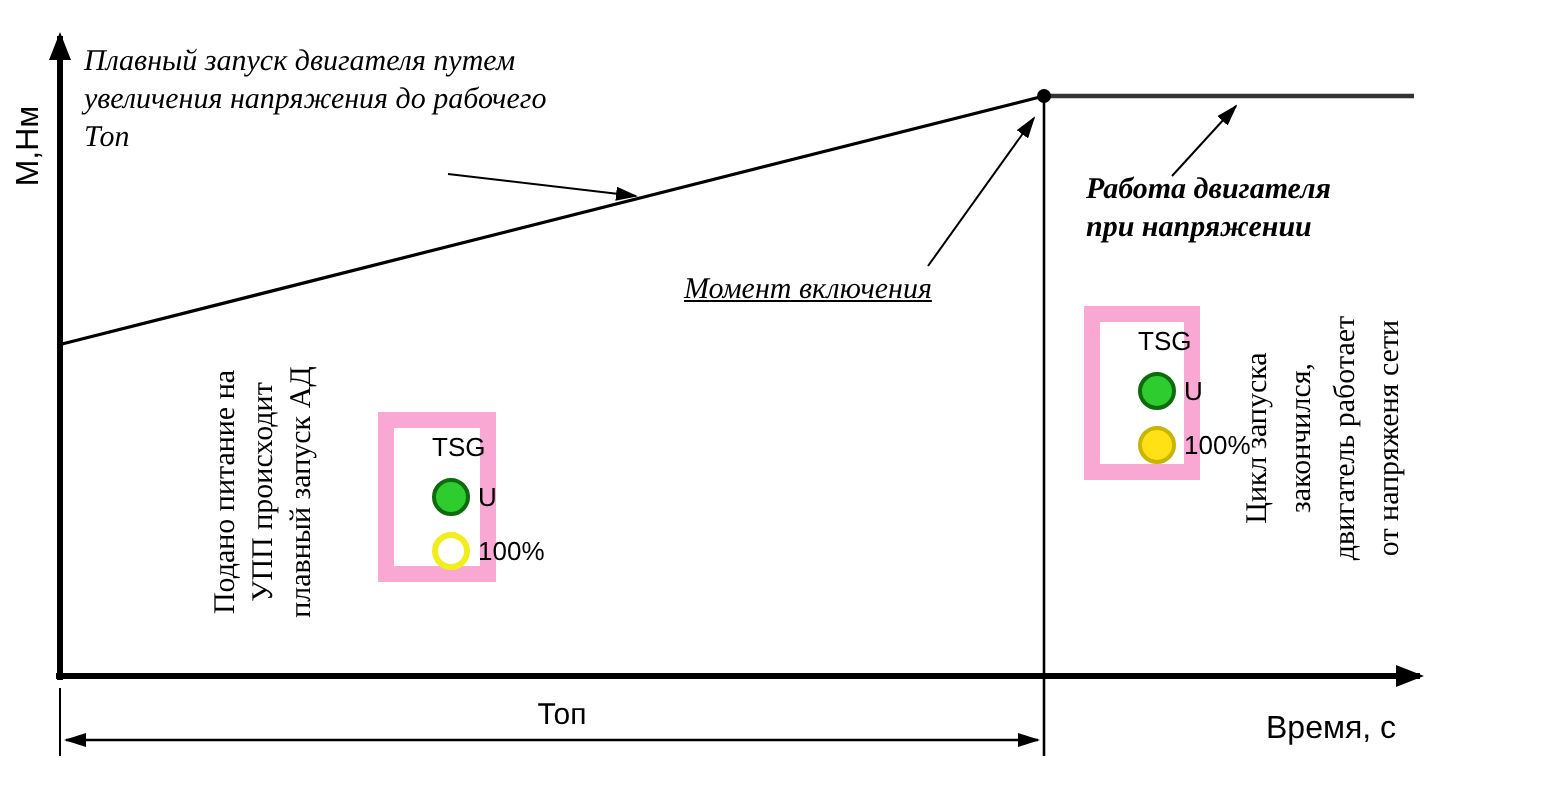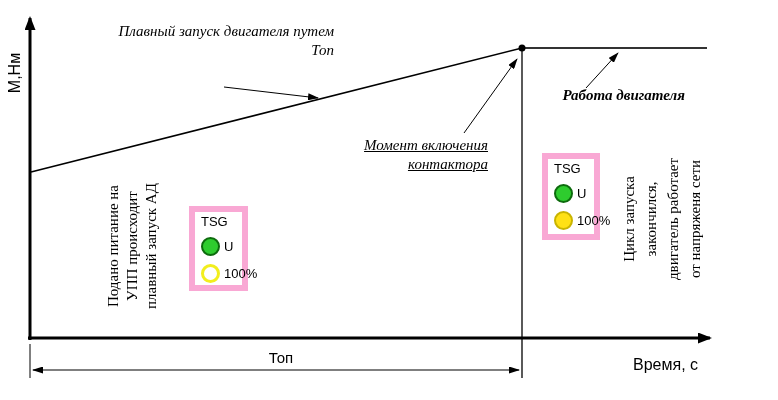--- a/index.html
+++ b/index.html
@@ -1,42 +1,42 @@
 <!DOCTYPE html>
 <html><head>
 <meta charset="utf-8">
 <style>
   html,body{margin:0;padding:0;background:#fff;}
   .stage{position:relative;width:778px;height:400px;background:#fff;overflow:hidden;
          font-family:"Liberation Serif",serif;color:#000;}
   .stage svg{position:absolute;left:0;top:0;}
 
   
-  .note{position:absolute;text-align:right;font-style:italic;
+  .note{position:absolute;text-align:left;font-style:italic;
         font:italic 15px/19px "Liberation Serif",serif;}
   .n-soft{left:42px;top:22px;width:292px;}
   .n-contactor{left:342px;top:136px;width:146px;text-decoration:underline;}
   .n-mains{left:543px;top:86px;width:142px;font-weight:bold;}
 
   
   .v-note{position:absolute;transform:rotate(-90deg);transform-origin:0 0;
           text-align:center;font:15px/19px "Liberation Serif",serif;}
   .n-power{left:104px;top:322px;width:152px;height:58px;}
   .n-cycle{left:618px;top:293px;width:148px;height:88px;line-height:22px;}
   .ylabel{position:absolute;left:6px;top:112px;width:78px;height:20px;
           transform:rotate(-90deg);transform-origin:0 0;
           font:16px "Liberation Sans",sans-serif;text-align:center;}
   .lbl-top{position:absolute;left:243px;top:349px;width:76px;text-align:center;
            font:15px "Liberation Sans",sans-serif;}
   .lbl-time{position:absolute;left:621px;top:356px;
             font:16px "Liberation Sans",sans-serif;margin-left:12px;}
 
   
-  .panel{position:absolute;border:6px solid #f9a8d4;background:#fff;
-         padding:2px 6px;box-sizing:border-box;}
+  .panel{position:absolute;border:8px solid #f9a8d4;background:#fff;
+         padding:2px 19px;box-sizing:border-box;}
   .panel-a{left:189px;top:206px;width:59px;height:85px;}
   .panel-b{left:542px;top:153px;width:58px;height:87px;}
   .panel-title{font:13px "Liberation Sans",sans-serif;}
   .lamp-row{display:flex;align-items:center;gap:4px;margin-top:8px;}
   .lamp{width:15px;height:15px;border-radius:50%;border:2px solid #000;
         display:inline-block;flex:none;box-sizing:content-box;}
   .lamp-ring{border-width:3px;width:13px;height:13px;}
   .lamp-label{font:13px "Liberation Sans",sans-serif;}
 </style>
 </head>
@@ -70,30 +70,31 @@
     <line x1="586" y1="88" x2="618" y2="53" stroke="#000" stroke-width="1" marker-end="url(#leadArrow)"></line>
 
     <line x1="30" y1="344" x2="30" y2="378" stroke="#000" stroke-width="1"></line>
     <line x1="33" y1="370" x2="519" y2="370" stroke="#000" stroke-width="1.2" marker-start="url(#dimArrow)" marker-end="url(#dimArrow)"></line>
   </svg>
 
   <div class="ylabel">М,Нм</div>
 
   <div class="note n-soft">
     <div>Плавный запуск двигателя путем</div>
+    <div>увеличения напряжения до рабочего</div>
     <div>Топ</div>
   </div>
 
   <div class="note n-contactor">
     <div>Момент включения</div>
-    <div>контактора</div>
   </div>
 
   <div class="note n-mains">
     <div>Работа двигателя</div>
+    <div>при напряжении</div>
   </div>
 
   <div class="v-note n-power">
     <div>Подано питание на</div>
     <div>УПП происходит</div>
     <div>плавный запуск АД</div>
   </div>
 
   <div class="v-note n-cycle">
     <div>Цикл запуска</div>

